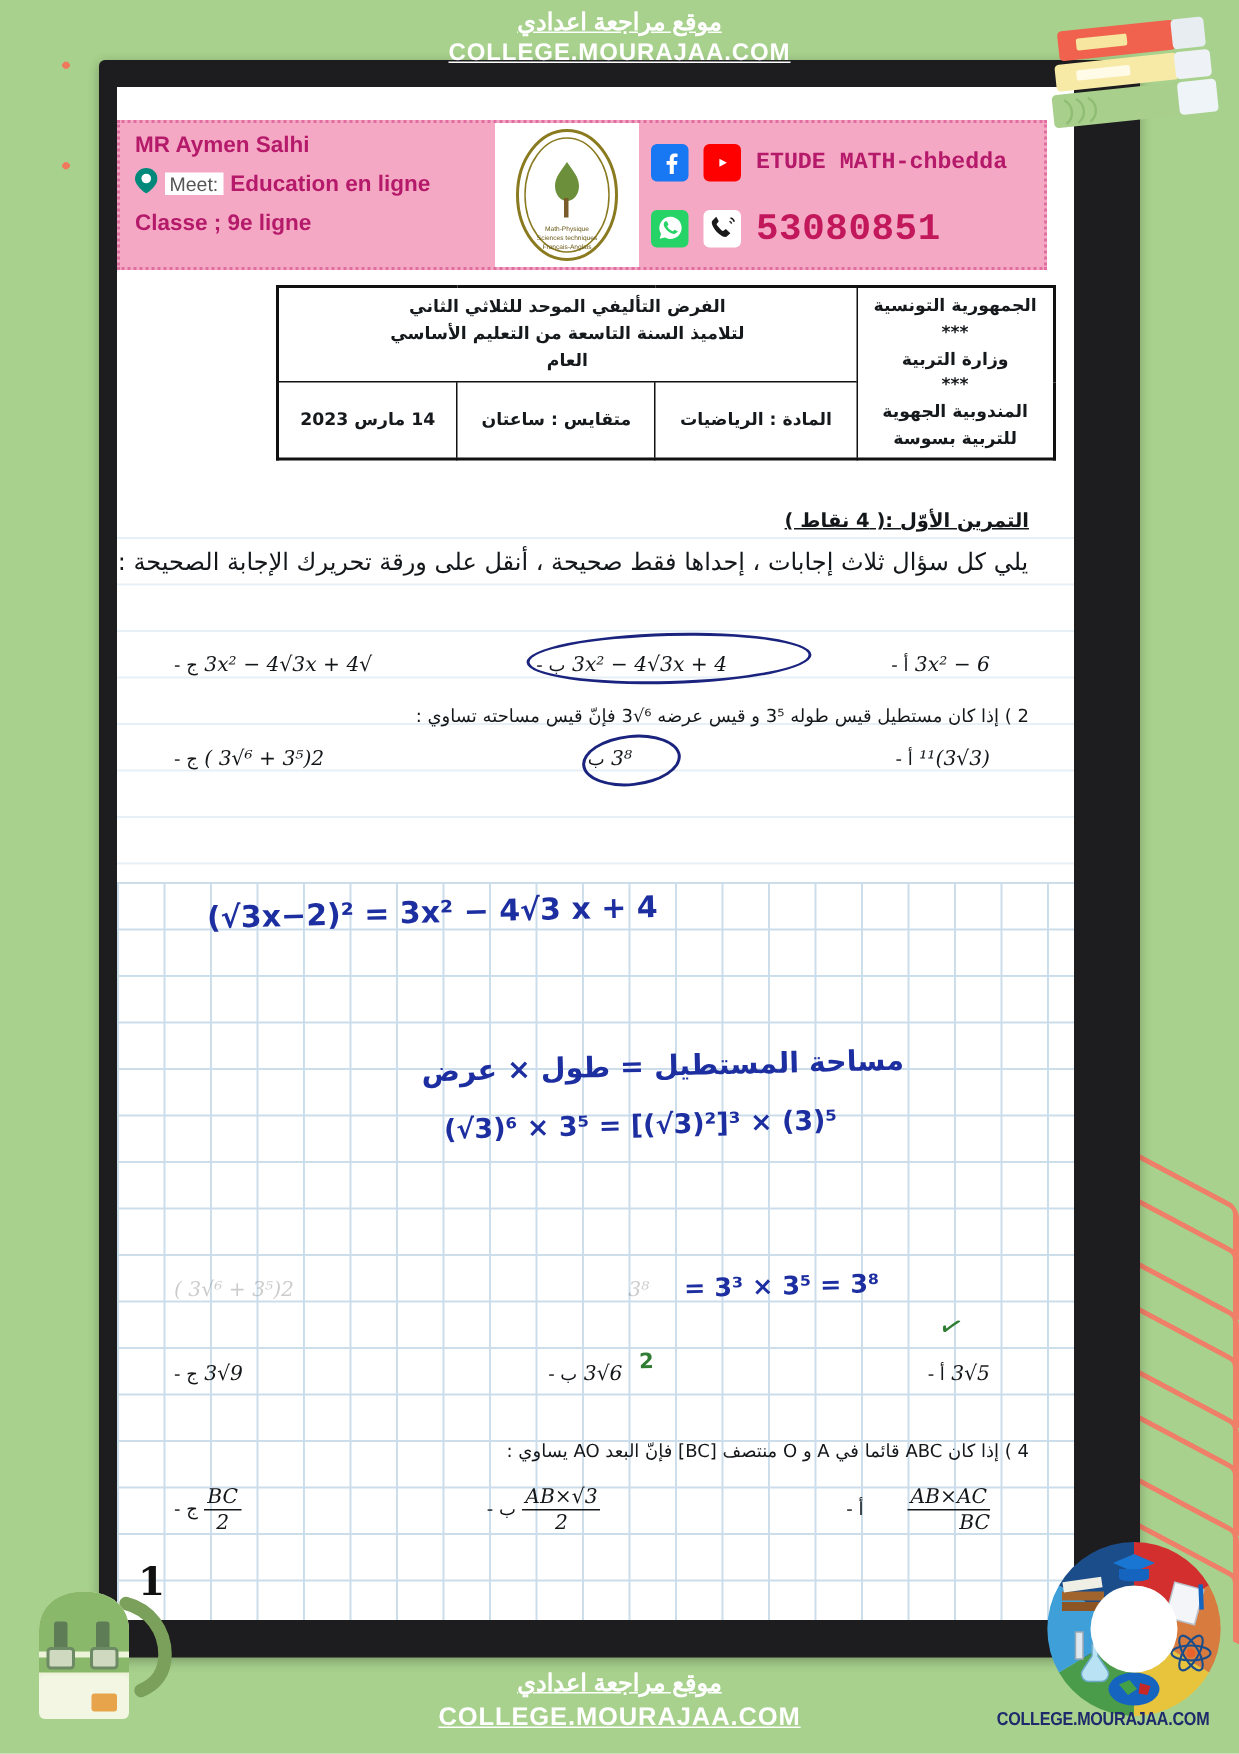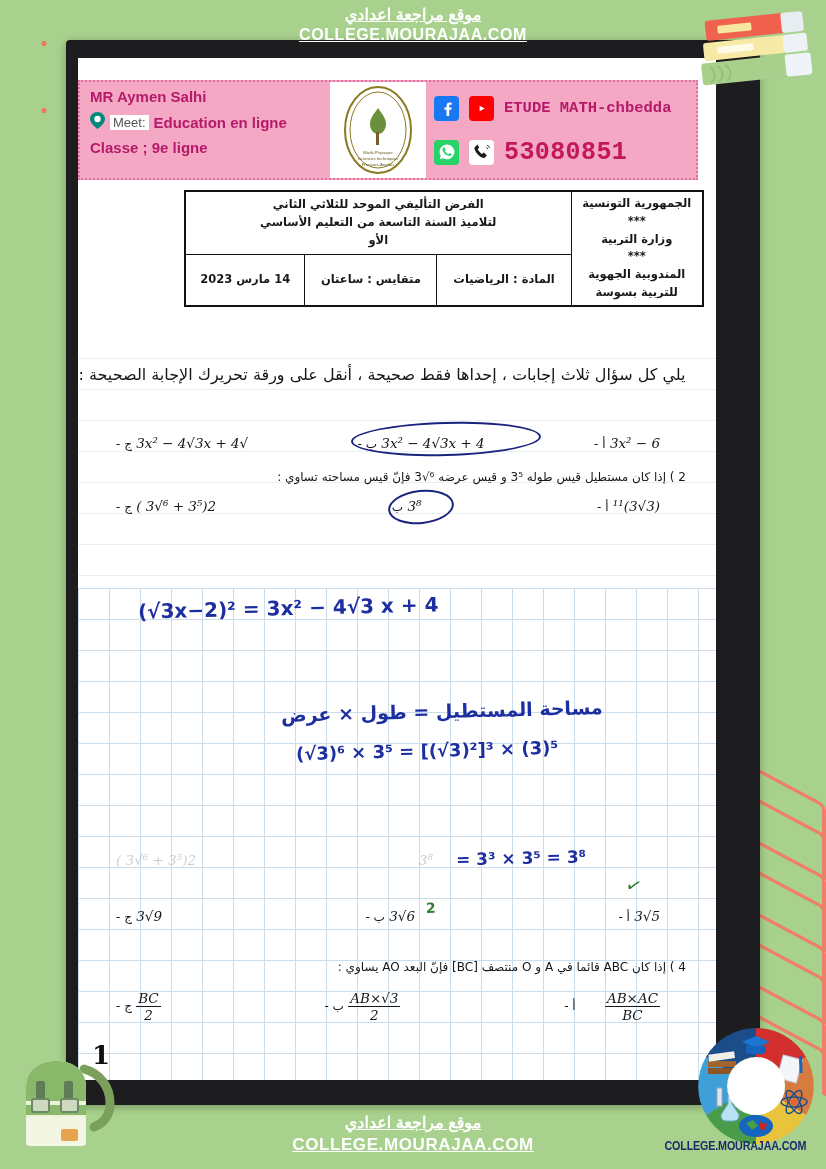--- a/index.html
+++ b/index.html
@@ -267,31 +267,34 @@
         <div>الجمهورية التونسية</div>
         <div>***</div>
         <div>وزارة التربية</div>
         <div>***</div>
         <div>المندوبية الجهوية</div>
         <div>للتربية بسوسة</div>
       </td>
       <td class="cell-title" colspan="3">
         <div>الفرض التأليفي الموحد للثلاثي الثاني</div>
         <div>لتلاميذ السنة التاسعة من التعليم الأساسي</div>
-        <div>الأو</div>
+        <div>العام</div>
       </td>
     </tr>
     <tr>
       <td class="cell-sm">المادة : الرياضيات</td>
       <td class="cell-sm">متقايس : ساعتان</td>
       <td class="cell-sm">14 مارس 2023</td>
     </tr>
   </tbody>
     </table>
 
+  <div class="exam ex-title">
+    <u>التمرين الأوّل :( 4 نقاط )</u>
+  </div>
   <div class="exam ex-instr">يلي كل سؤال ثلاث إجابات ،  إحداها فقط صحيحة ، أنقل على ورقة تحريرك الإجابة الصحيحة :</div>
 
   <div class="exam opts" style="top:395px">
     <div class="opt"><span>3x² − 6</span> <span class="lbl">أ -</span></div>
     <div class="opt"><span>3x² − 4√3x + 4</span> <span class="lbl">ب -</span></div>
     <div class="opt"><span>√3x² − 4√3x + 4</span> <span class="lbl">ج -</span></div>
   </div>
   <div class="circle-ann" style="left:285px; top:382px; width:190px; height:34px; transform:rotate(-1.5deg);"></div>
 
   <div class="exam q-line" style="top:430px">2 ) إذا كان مستطيل قيس طوله  3⁵  و قيس عرضه  ⁶√3  فإنّ قيس مساحته تساوي :</div>
@@ -312,21 +315,21 @@
     <div class="opt"><span>5√3</span> <span class="lbl">أ -</span></div>
     <div class="opt"><span>6√3</span> <span class="lbl">ب -</span></div>
     <div class="opt"><span>9√3</span> <span class="lbl">ج -</span></div>
   </div>
   <div class="hw" style="left:560px; top:834px; color:#2e7d32; font-size:19px; transform:rotate(18deg);">✓</div>
   <div class="hw" style="left:360px; top:860px; color:#2e7d32; font-size:14px;">2</div>
 
   <div class="exam q-line" style="top:920px">4 ) إذا كان ABC قائما في A و O منتصف [BC] فإنّ البعد AO يساوي :</div>
   <div class="exam opts" style="top:950px; align-items:center;">
     <div class="opt">
-      <span style="display:inline-block;text-align:center;vertical-align:middle;padding-left:25px;">
+      <span style="display:inline-block;vertical-align:middle;padding-left:25px;">
         <span style="border-bottom:1.4px solid #14171a; display:block; padding:0 2px;">AB×AC</span>
         <span style="display:block;">BC</span>
       </span>
       <span class="lbl">أ -</span>
     </div>
     <div class="opt">
       <span style="display:inline-block;text-align:center;vertical-align:middle;">
         <span style="border-bottom:1.4px solid #14171a; display:block; padding:0 2px;">AB×√3</span>
         <span style="display:block;">2</span>
       </span>

